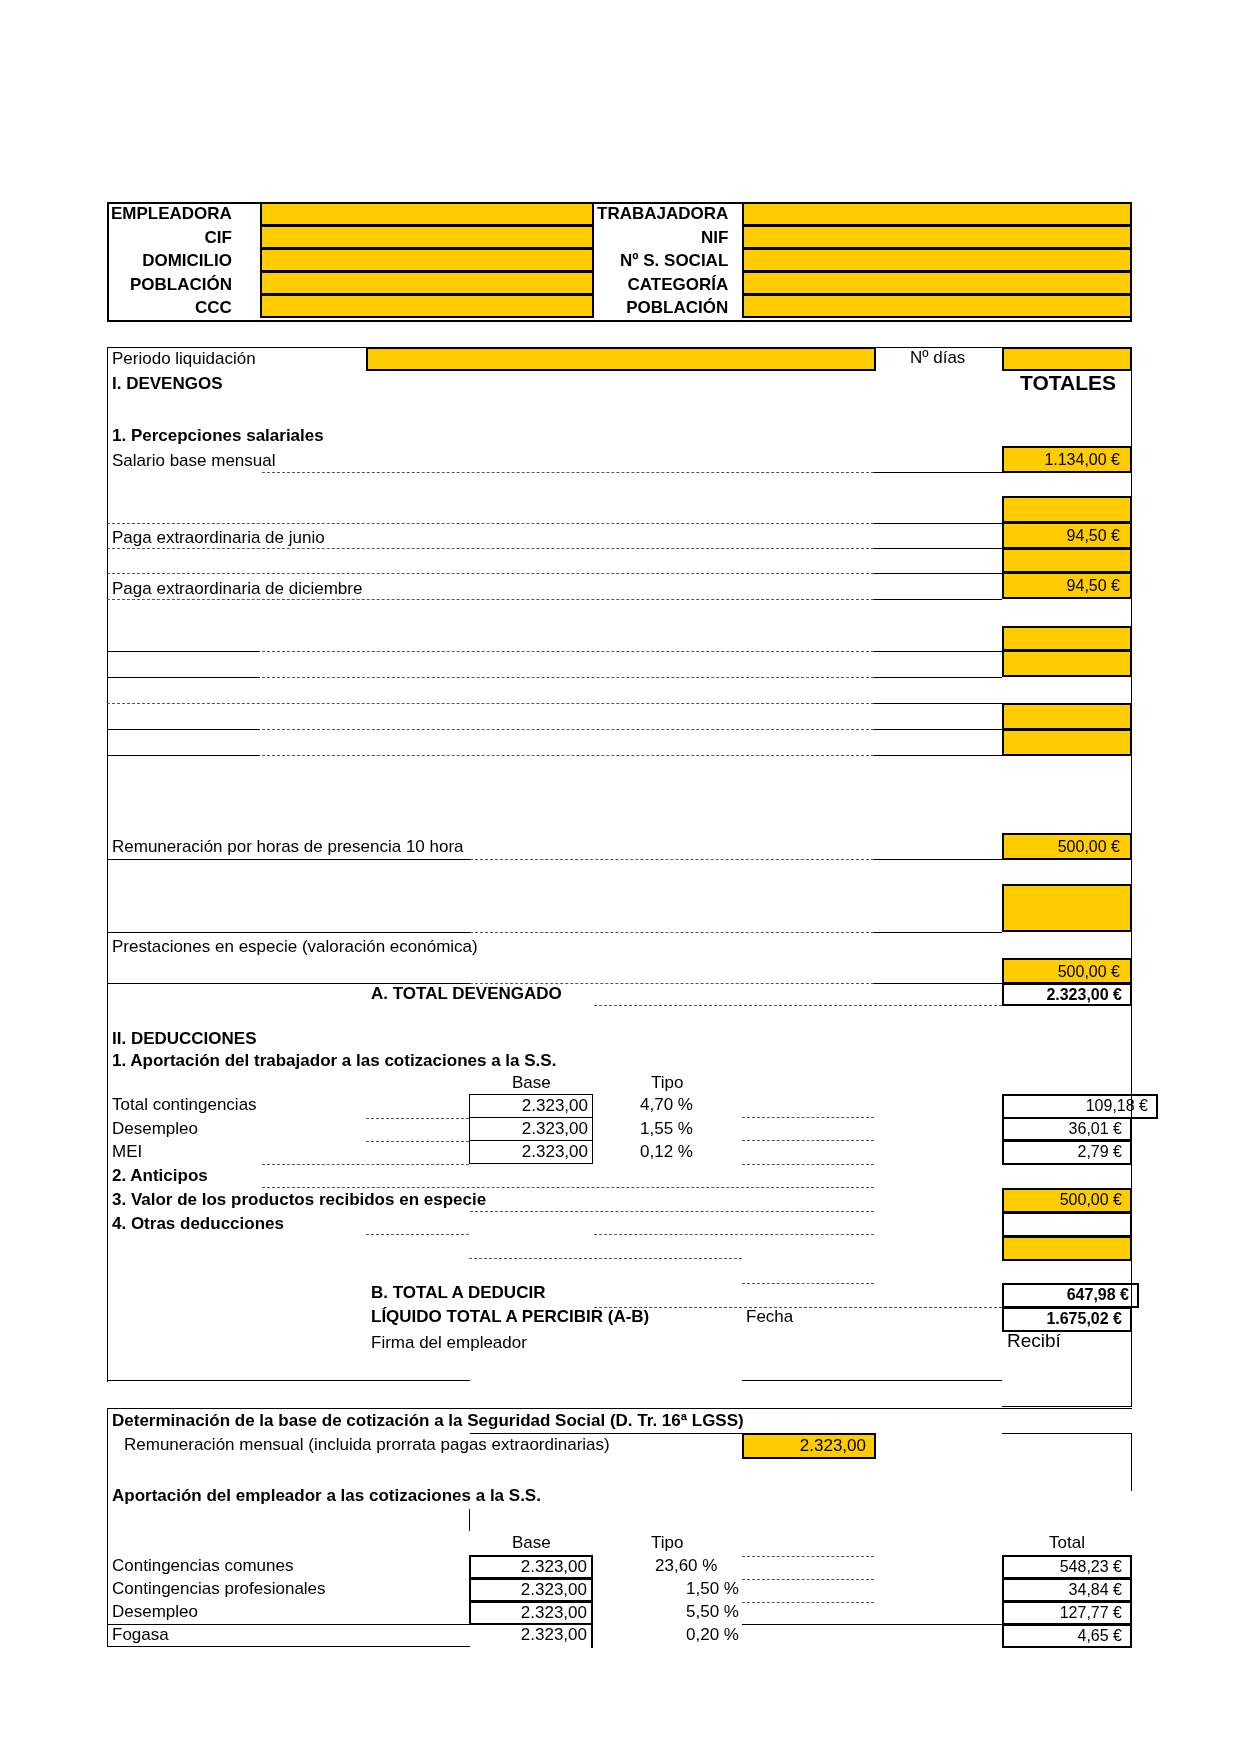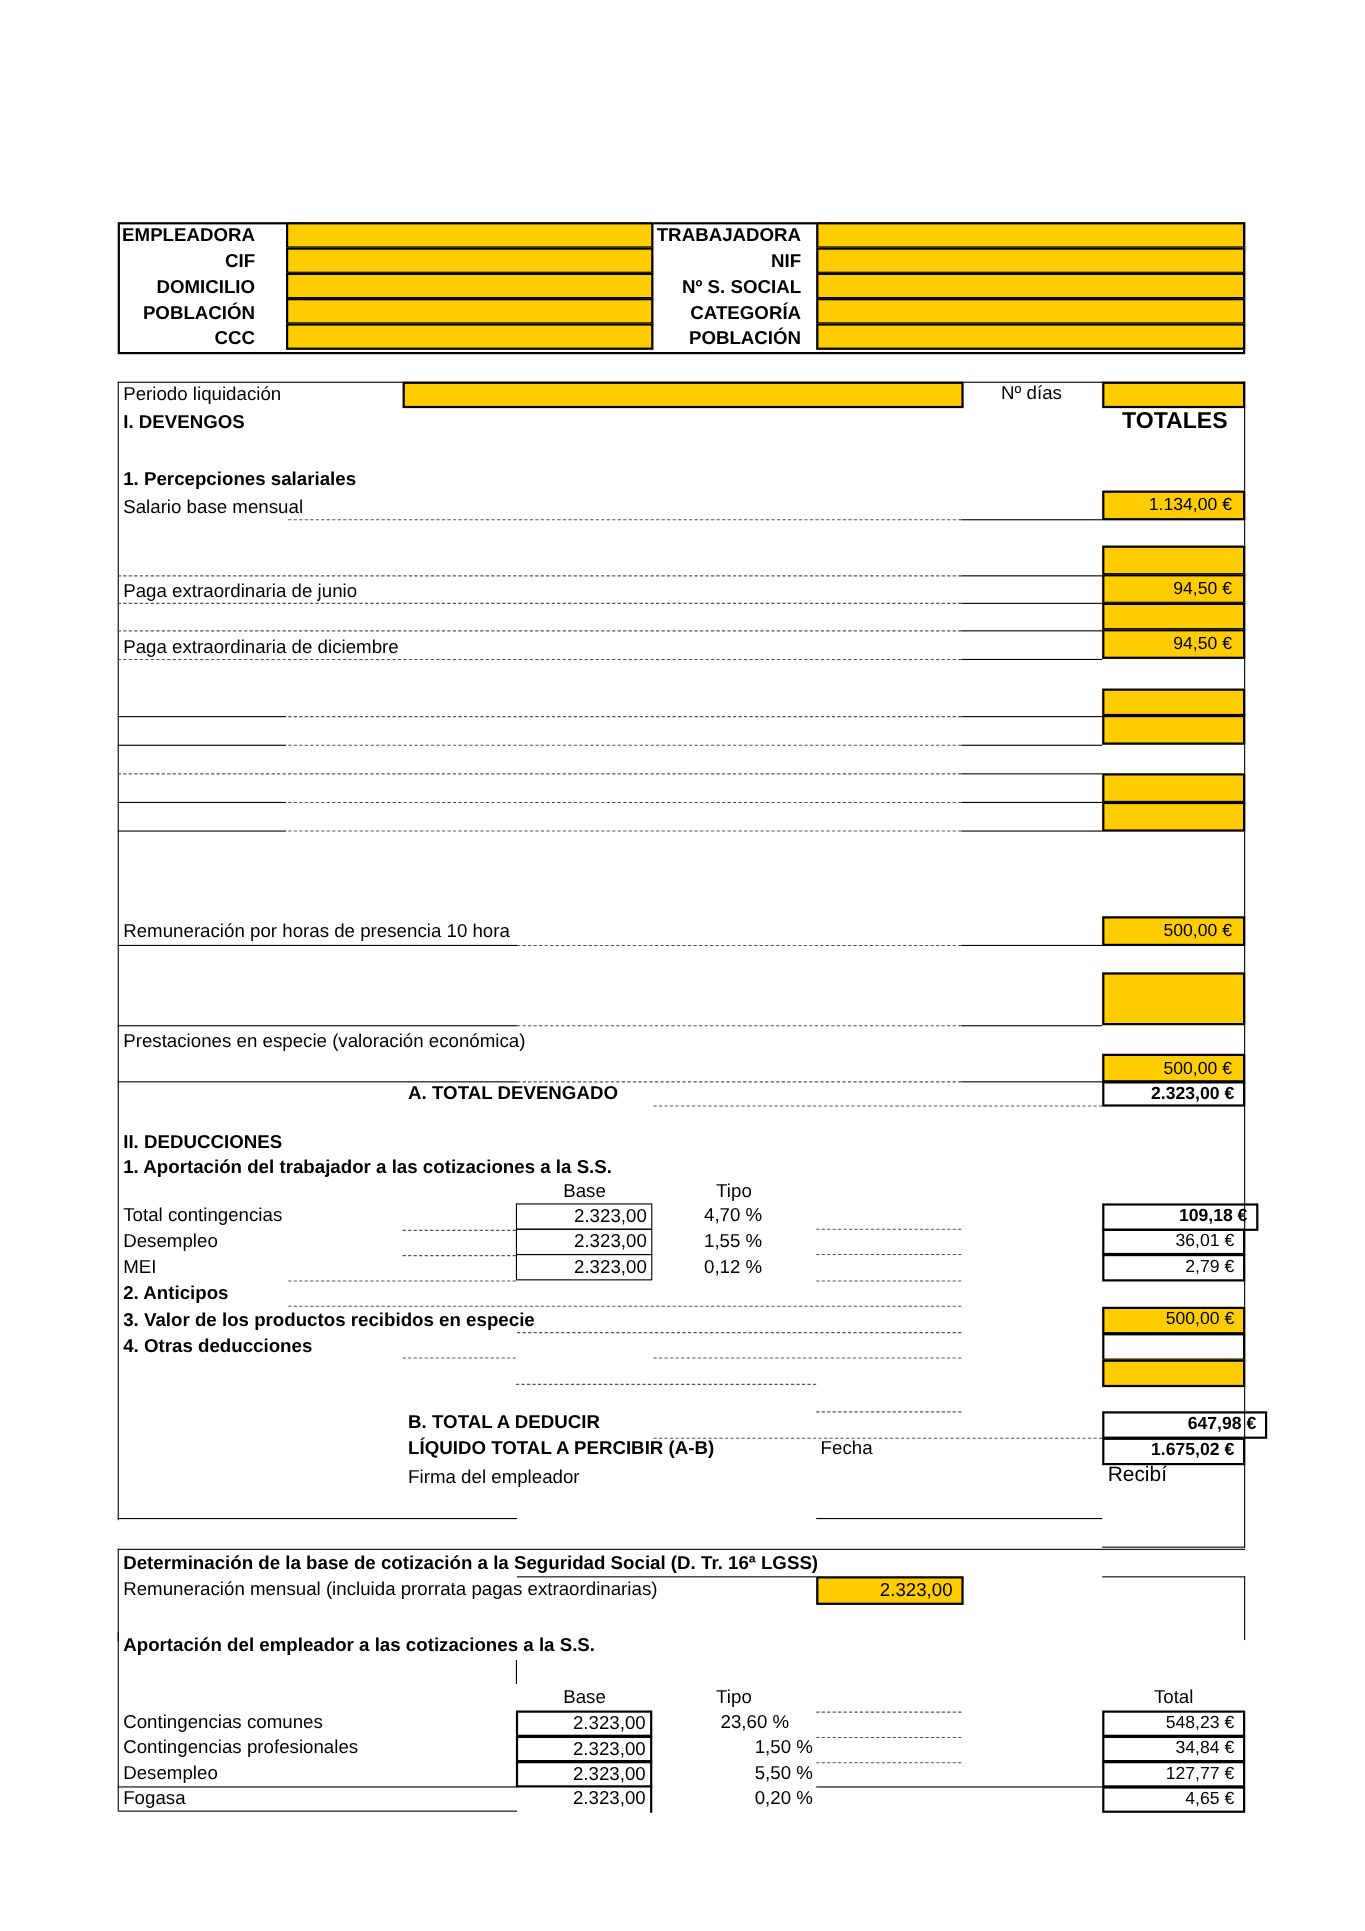--- a/index.html
+++ b/index.html
@@ -133,21 +133,21 @@
 
 <div class="abs tb" style="left:112px;top:1028px;">II. DEDUCCIONES</div>
 <div class="abs tb" style="left:112px;top:1050px;">1. Aportación del trabajador a las cotizaciones a la S.S.</div>
 <div class="abs t" style="left:512px;top:1072px;">Base</div>
 <div class="abs t" style="left:651px;top:1072px;">Tipo</div>
 
 <div class="abs t" style="left:112px;top:1094px;">Total contingencias</div>
 <div class="abs cellthin numsm" style="left:469px;top:1094px;width:124px;height:24px;font-size:17px;line-height:22px;padding-right:4px;">2.323,00</div>
 <div class="abs t" style="left:640px;top:1094px;">4,70 %</div>
 <div class="dl" style="left:742px;top:1117px;width:132px;"></div>
-<div class="abs cell numsm" style="left:1002px;top:1094px;width:142px;height:25px;font-weight:bold;">109,18 €</div>
+<div class="abs cell numsm" style="left:1002px;top:1094px;width:156px;height:25px;">109,18 €</div>
 
 <div class="dl" style="left:366px;top:1118px;width:103px;"></div>
 <div class="abs t" style="left:112px;top:1118px;">Desempleo</div>
 <div class="abs cellthin numsm" style="left:469px;top:1117px;width:124px;height:24px;font-size:17px;line-height:22px;padding-right:4px;">2.323,00</div>
 <div class="abs t" style="left:640px;top:1118px;">1,55 %</div>
 <div class="dl" style="left:742px;top:1140px;width:132px;"></div>
 <div class="abs cell numsm" style="left:1002px;top:1117px;width:130px;height:24px;">36,01 €</div>
 
 <div class="dl" style="left:366px;top:1141px;width:103px;"></div>
 <div class="abs t" style="left:112px;top:1141px;">MEI</div>
@@ -166,40 +166,40 @@
 
 <div class="abs tb" style="left:112px;top:1213px;">4. Otras deducciones</div>
 <div class="abs cell" style="left:1002px;top:1212px;width:130px;height:25px;"></div>
 <div class="dl" style="left:366px;top:1234px;width:103px;"></div>
 <div class="dl" style="left:594px;top:1234px;width:280px;"></div>
 <div class="abs cell yel" style="left:1002px;top:1236px;width:130px;height:25px;"></div>
 <div class="dl" style="left:469px;top:1258px;width:273px;"></div>
 <div class="dl" style="left:742px;top:1283px;width:132px;"></div>
 
 <div class="abs tb" style="left:371px;top:1282px;">B. TOTAL A DEDUCIR</div>
-<div class="abs cell numsm b" style="left:1002px;top:1283px;width:150px;height:25px;">647,98 €</div>
+<div class="abs cell numsm b" style="left:1002px;top:1283px;width:137px;height:25px;">647,98 €</div>
 <div class="dl" style="left:594px;top:1307px;width:408px;"></div>
 
 <div class="abs tb" style="left:371px;top:1306px;">LÍQUIDO TOTAL A PERCIBIR (A-B)</div>
 <div class="abs t" style="left:746px;top:1306px;">Fecha</div>
 <div class="abs cell numsm b" style="left:1002px;top:1307px;width:130px;height:25px;">1.675,02 €</div>
 
 <div class="abs t" style="left:371px;top:1332px;">Firma del empleador</div>
 <div class="abs" style="left:1007px;top:1330px;font-size:19px;">Recibí</div>
 
 <div class="hl" style="left:107px;top:1380px;width:363px;"></div>
 <div class="hl" style="left:742px;top:1380px;width:260px;"></div>
 <div class="hl" style="left:1002px;top:1406px;width:130px;"></div>
 
 <div class="hl" style="left:107px;top:1408px;width:1025px;"></div>
 <div class="vl" style="left:107px;top:1408px;height:84px;"></div>
 <div class="abs tb" style="left:112px;top:1410px;">Determinación de la base de cotización a la Seguridad Social (D. Tr. 16ª LGSS)</div>
 <div class="hl" style="left:470px;top:1433px;width:272px;"></div>
 <div class="hl" style="left:1002px;top:1433px;width:130px;"></div>
-<div class="abs t" style="left:112px;top:1434px;">Remuneración mensual (incluida prorrata pagas extraordinarias)</div>
+<div class="abs t" style="left:124px;top:1434px;">Remuneración mensual (incluida prorrata pagas extraordinarias)</div>
 <div class="abs cell yel numsm" style="left:742px;top:1433px;width:134px;height:26px;font-size:17px;line-height:22px;">2.323,00</div>
 <div class="vl" style="left:1131px;top:1433px;height:58px;"></div>
 
 <div class="vl" style="left:107px;top:1484px;height:162px;"></div>
 <div class="abs tb" style="left:112px;top:1485px;">Aportación del empleador a las cotizaciones a la S.S.</div>
 <div class="vl" style="left:469px;top:1509px;height:22px;"></div>
 
 <div class="abs t" style="left:512px;top:1532px;">Base</div>
 <div class="abs t" style="left:651px;top:1532px;">Tipo</div>
 <div class="abs t" style="left:1049px;top:1532px;">Total</div>

